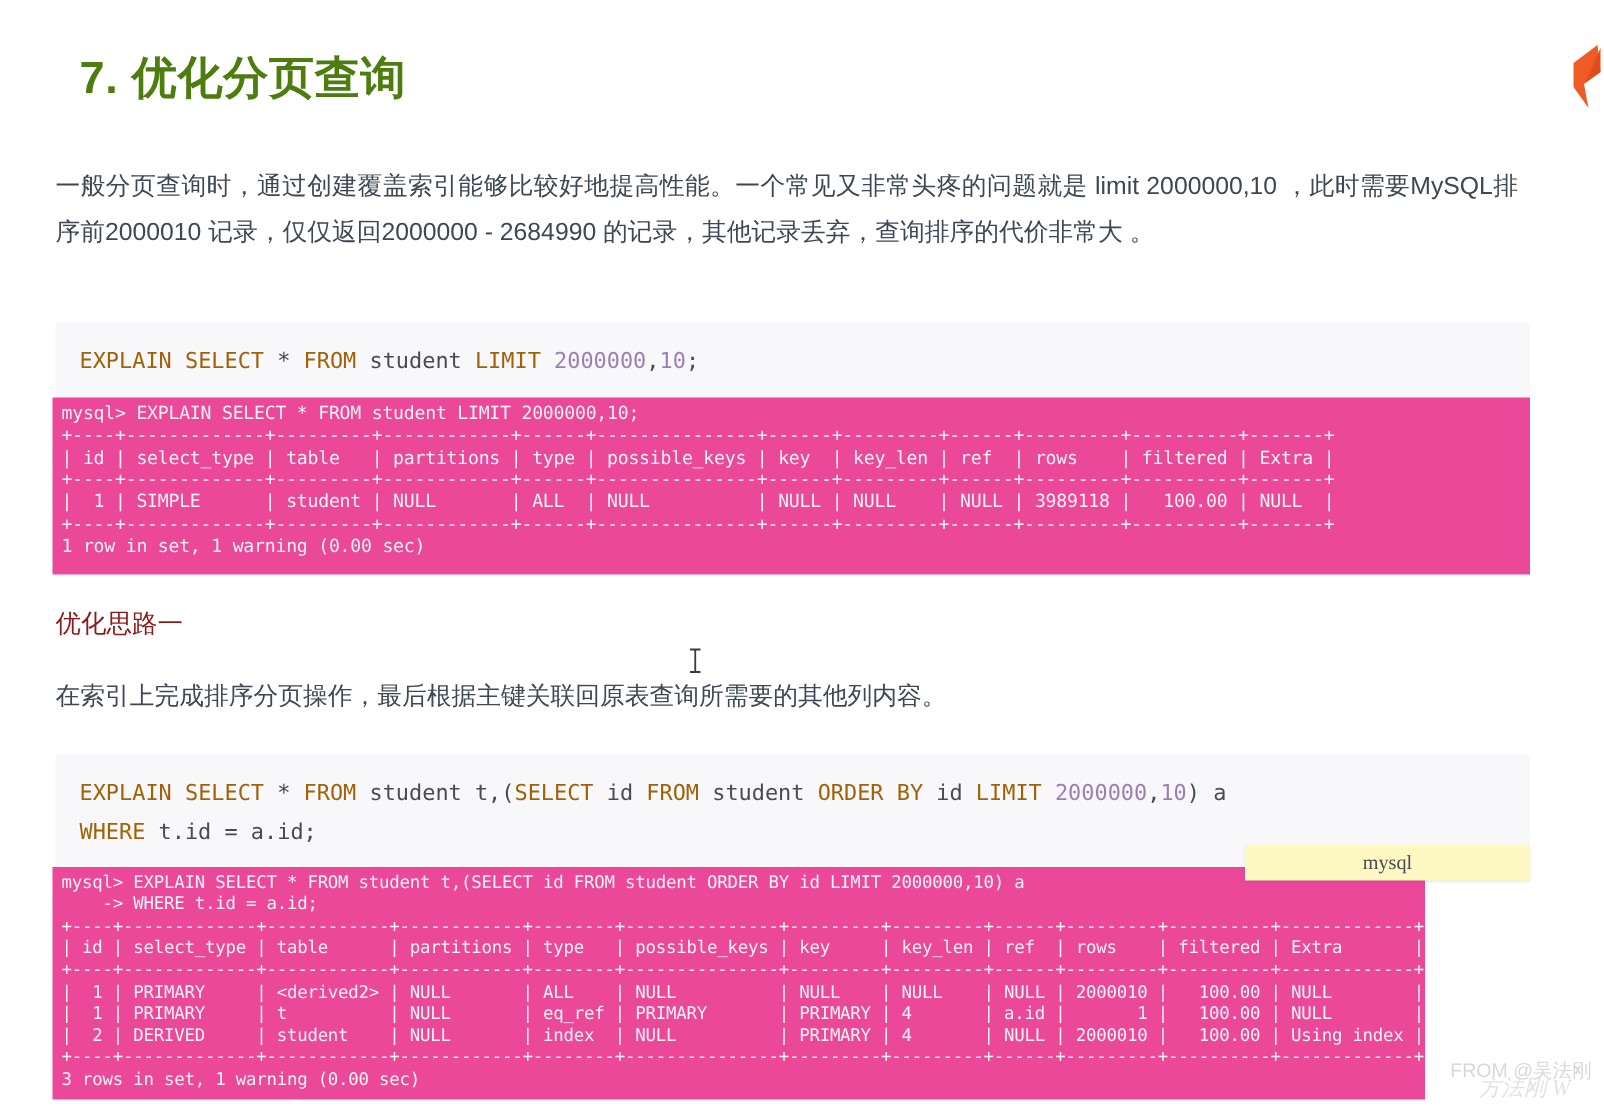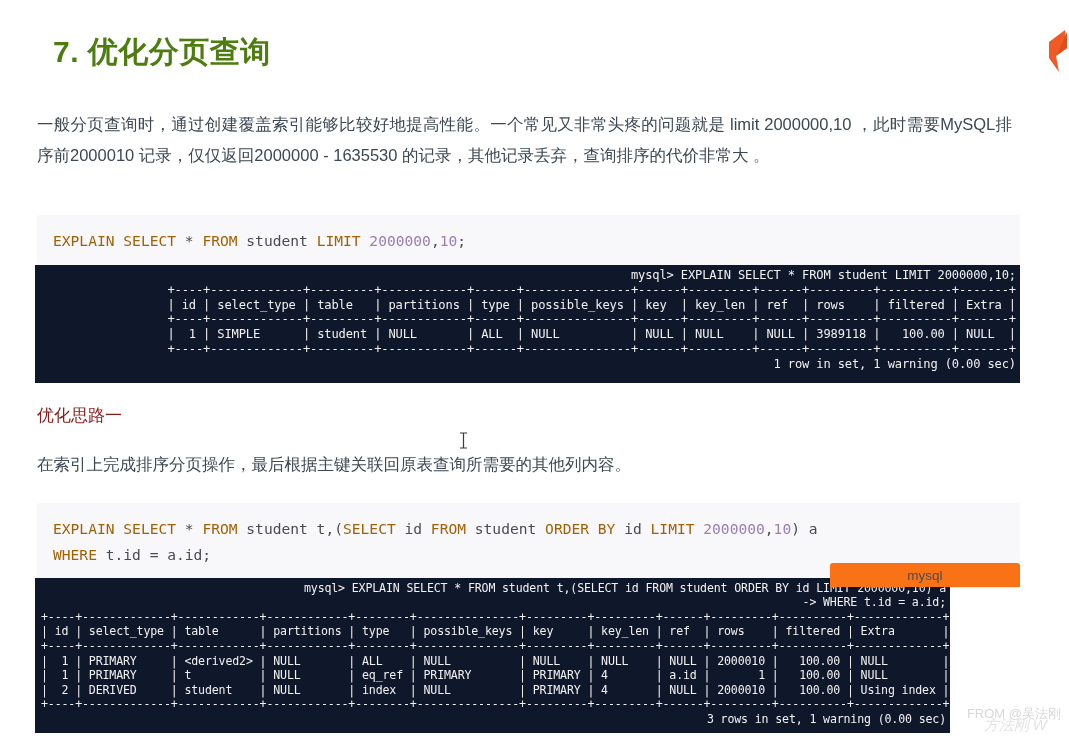--- a/index.html
+++ b/index.html
@@ -86,31 +86,30 @@
   }
   .code-1 { top: 200px; }
   .code-2 { top: 488px; }
   .kw { color: #a16207; }
   .num { color: #9b7fb0; }
 
   
   .term {
     position: absolute;
     left: 35px;
-    background: #0f172a;
+    background: #ec4899;
     color: #f2f2f2;
     font-family: "DejaVu Sans Mono", "Liberation Mono", monospace;
     font-size: 12.1px;
     line-height: 14.8px;
     white-space: pre;
     overflow: hidden;
     box-sizing: border-box;
     padding: 3px 4px 3px 6px;
     letter-spacing: -0.15px;
-    text-align: right;
   }
   .term-1 {
     top: 253px;
     width: 985px;
     height: 118px;
   }
   .term-2 {
     top: 566px;
     width: 915px;
     height: 155px;
@@ -118,24 +117,24 @@
     line-height: 14.6px;
   }
 
   
   .mysql-badge {
     position: absolute;
     top: 563px;
     left: 830px;
     width: 190px;
     height: 24px;
-    background: #f97316;
+    background: #fef9c3;
     border-radius: 3px 3px 0 0;
     color: #4b4b52;
-    font-family: Liberation Sans, sans-serif;
+    font-family: Liberation Serif, serif;
     font-size: 13.5px;
     display: flex;
     align-items: center;
     justify-content: center;
     box-shadow: 0 1px 2px rgba(0,0,0,0.10);
   }
 
   
   .caret {
     position: absolute;
@@ -158,38 +157,38 @@
     font-family: "Liberation Sans", sans-serif;
   }
   .wm-2 {
     position: absolute;
     right: 22px;
     bottom: 4px;
     font-size: 15px;
     color: #e3e3e3;
     font-style: italic;
     white-space: nowrap;
-    font-family: Liberation Sans, sans-serif;
+    font-family: Liberation Serif, serif;
   }
 </style>
 </head>
 <body>
 
 <div class="page">
 
   <div class="corner-logo">
     <svg width="26" height="46" viewBox="0 0 26 46">
       <path d="M22 2 L6 14 L6 30 L16 44 L13 28 L24 20 Z" fill="#ef5b25"></path>
       <path d="M24 4 L24 20 L14 27 Z" fill="#e34b1c"></path>
     </svg>
   </div>
 
   <h1 class="h-main">7. 优化分页查询</h1>
 
-  <p class="para para-1">一般分页查询时，通过创建覆盖索引能够比较好地提高性能。一个常见又非常头疼的问题就是 limit 2000000,10 ，此时需要MySQL排序前2000010 记录，仅仅返回2000000 - 1635530 的记录，其他记录丢弃，查询排序的代价非常大 。</p>
+  <p class="para para-1">一般分页查询时，通过创建覆盖索引能够比较好地提高性能。一个常见又非常头疼的问题就是 limit 2000000,10 ，此时需要MySQL排序前2000010 记录，仅仅返回2000000 - 2684990 的记录，其他记录丢弃，查询排序的代价非常大 。</p>
 
   <pre class="code code-1"><span class="kw">EXPLAIN</span> <span class="kw">SELECT</span> * <span class="kw">FROM</span> student <span class="kw">LIMIT</span> <span class="num">2000000</span>,<span class="num">10</span>;</pre>
 
   <pre class="term term-1">mysql&gt; EXPLAIN SELECT * FROM student LIMIT 2000000,10;
 +----+-------------+---------+------------+------+---------------+------+---------+------+---------+----------+-------+
 | id | select_type | table   | partitions | type | possible_keys | key  | key_len | ref  | rows    | filtered | Extra |
 +----+-------------+---------+------------+------+---------------+------+---------+------+---------+----------+-------+
 |  1 | SIMPLE      | student | NULL       | ALL  | NULL          | NULL | NULL    | NULL | 3989118 |   100.00 | NULL  |
 +----+-------------+---------+------------+------+---------------+------+---------+------+---------+----------+-------+
 1 row in set, 1 warning (0.00 sec)</pre>

